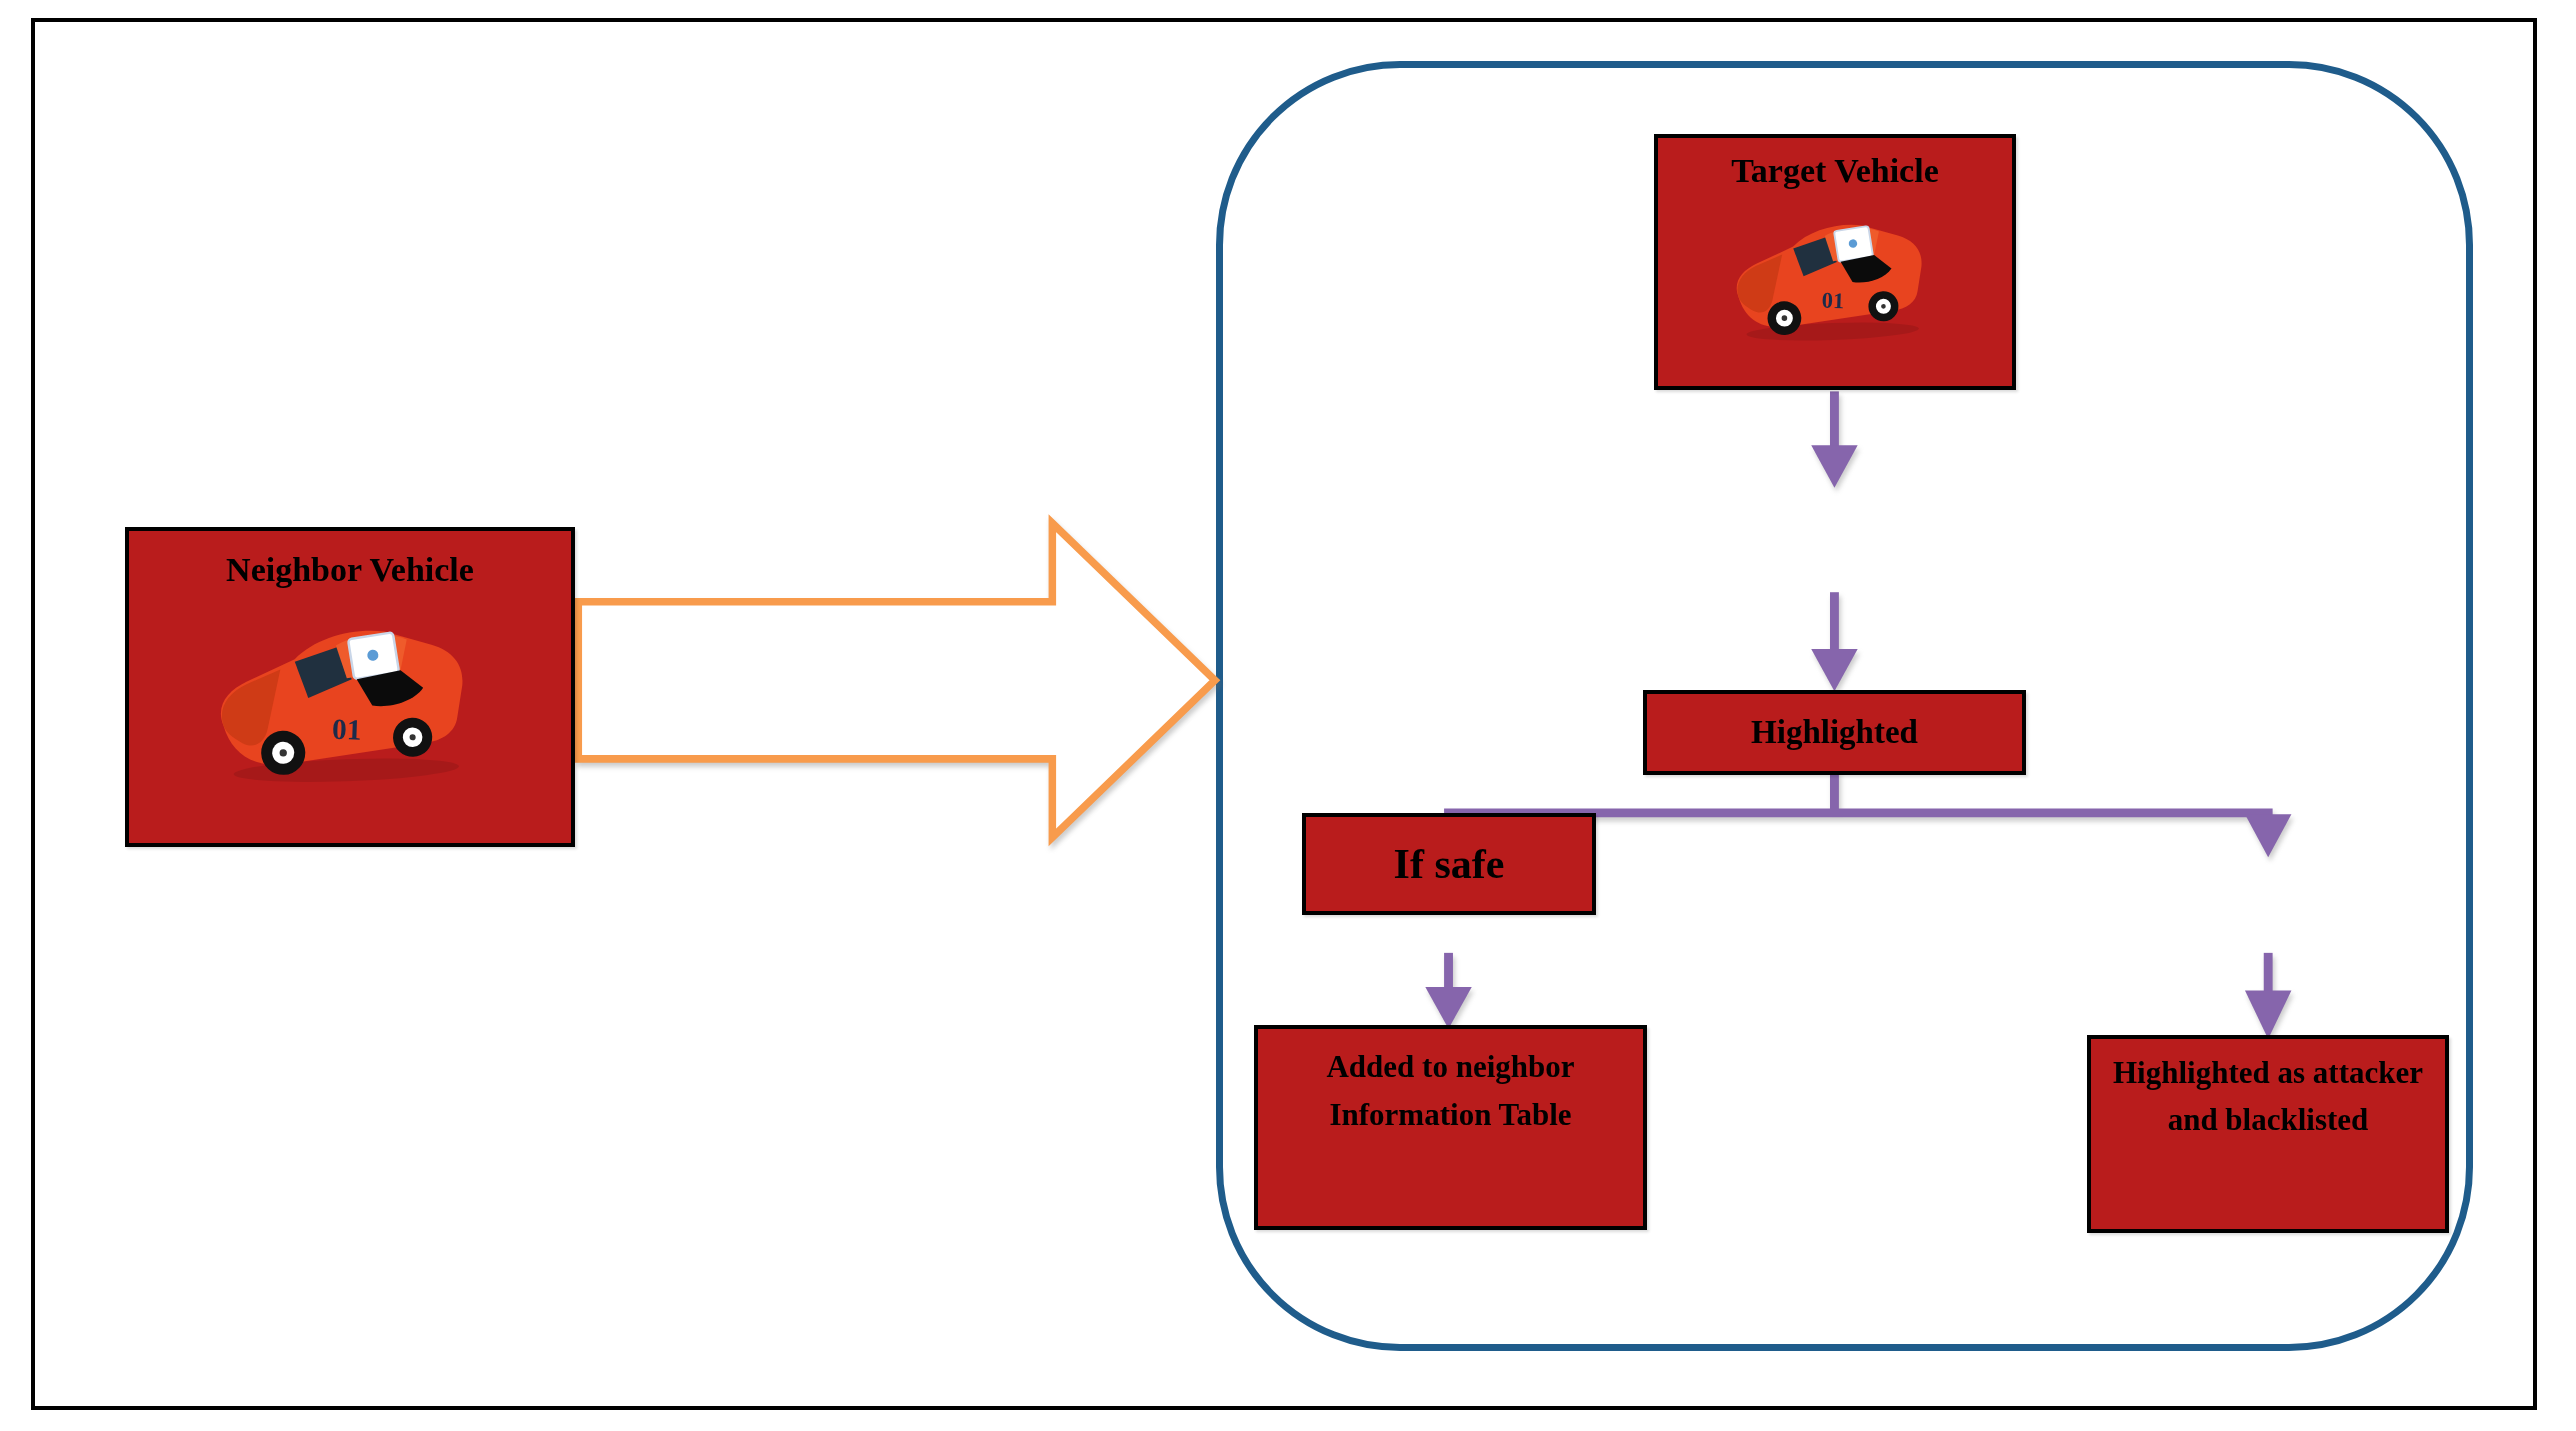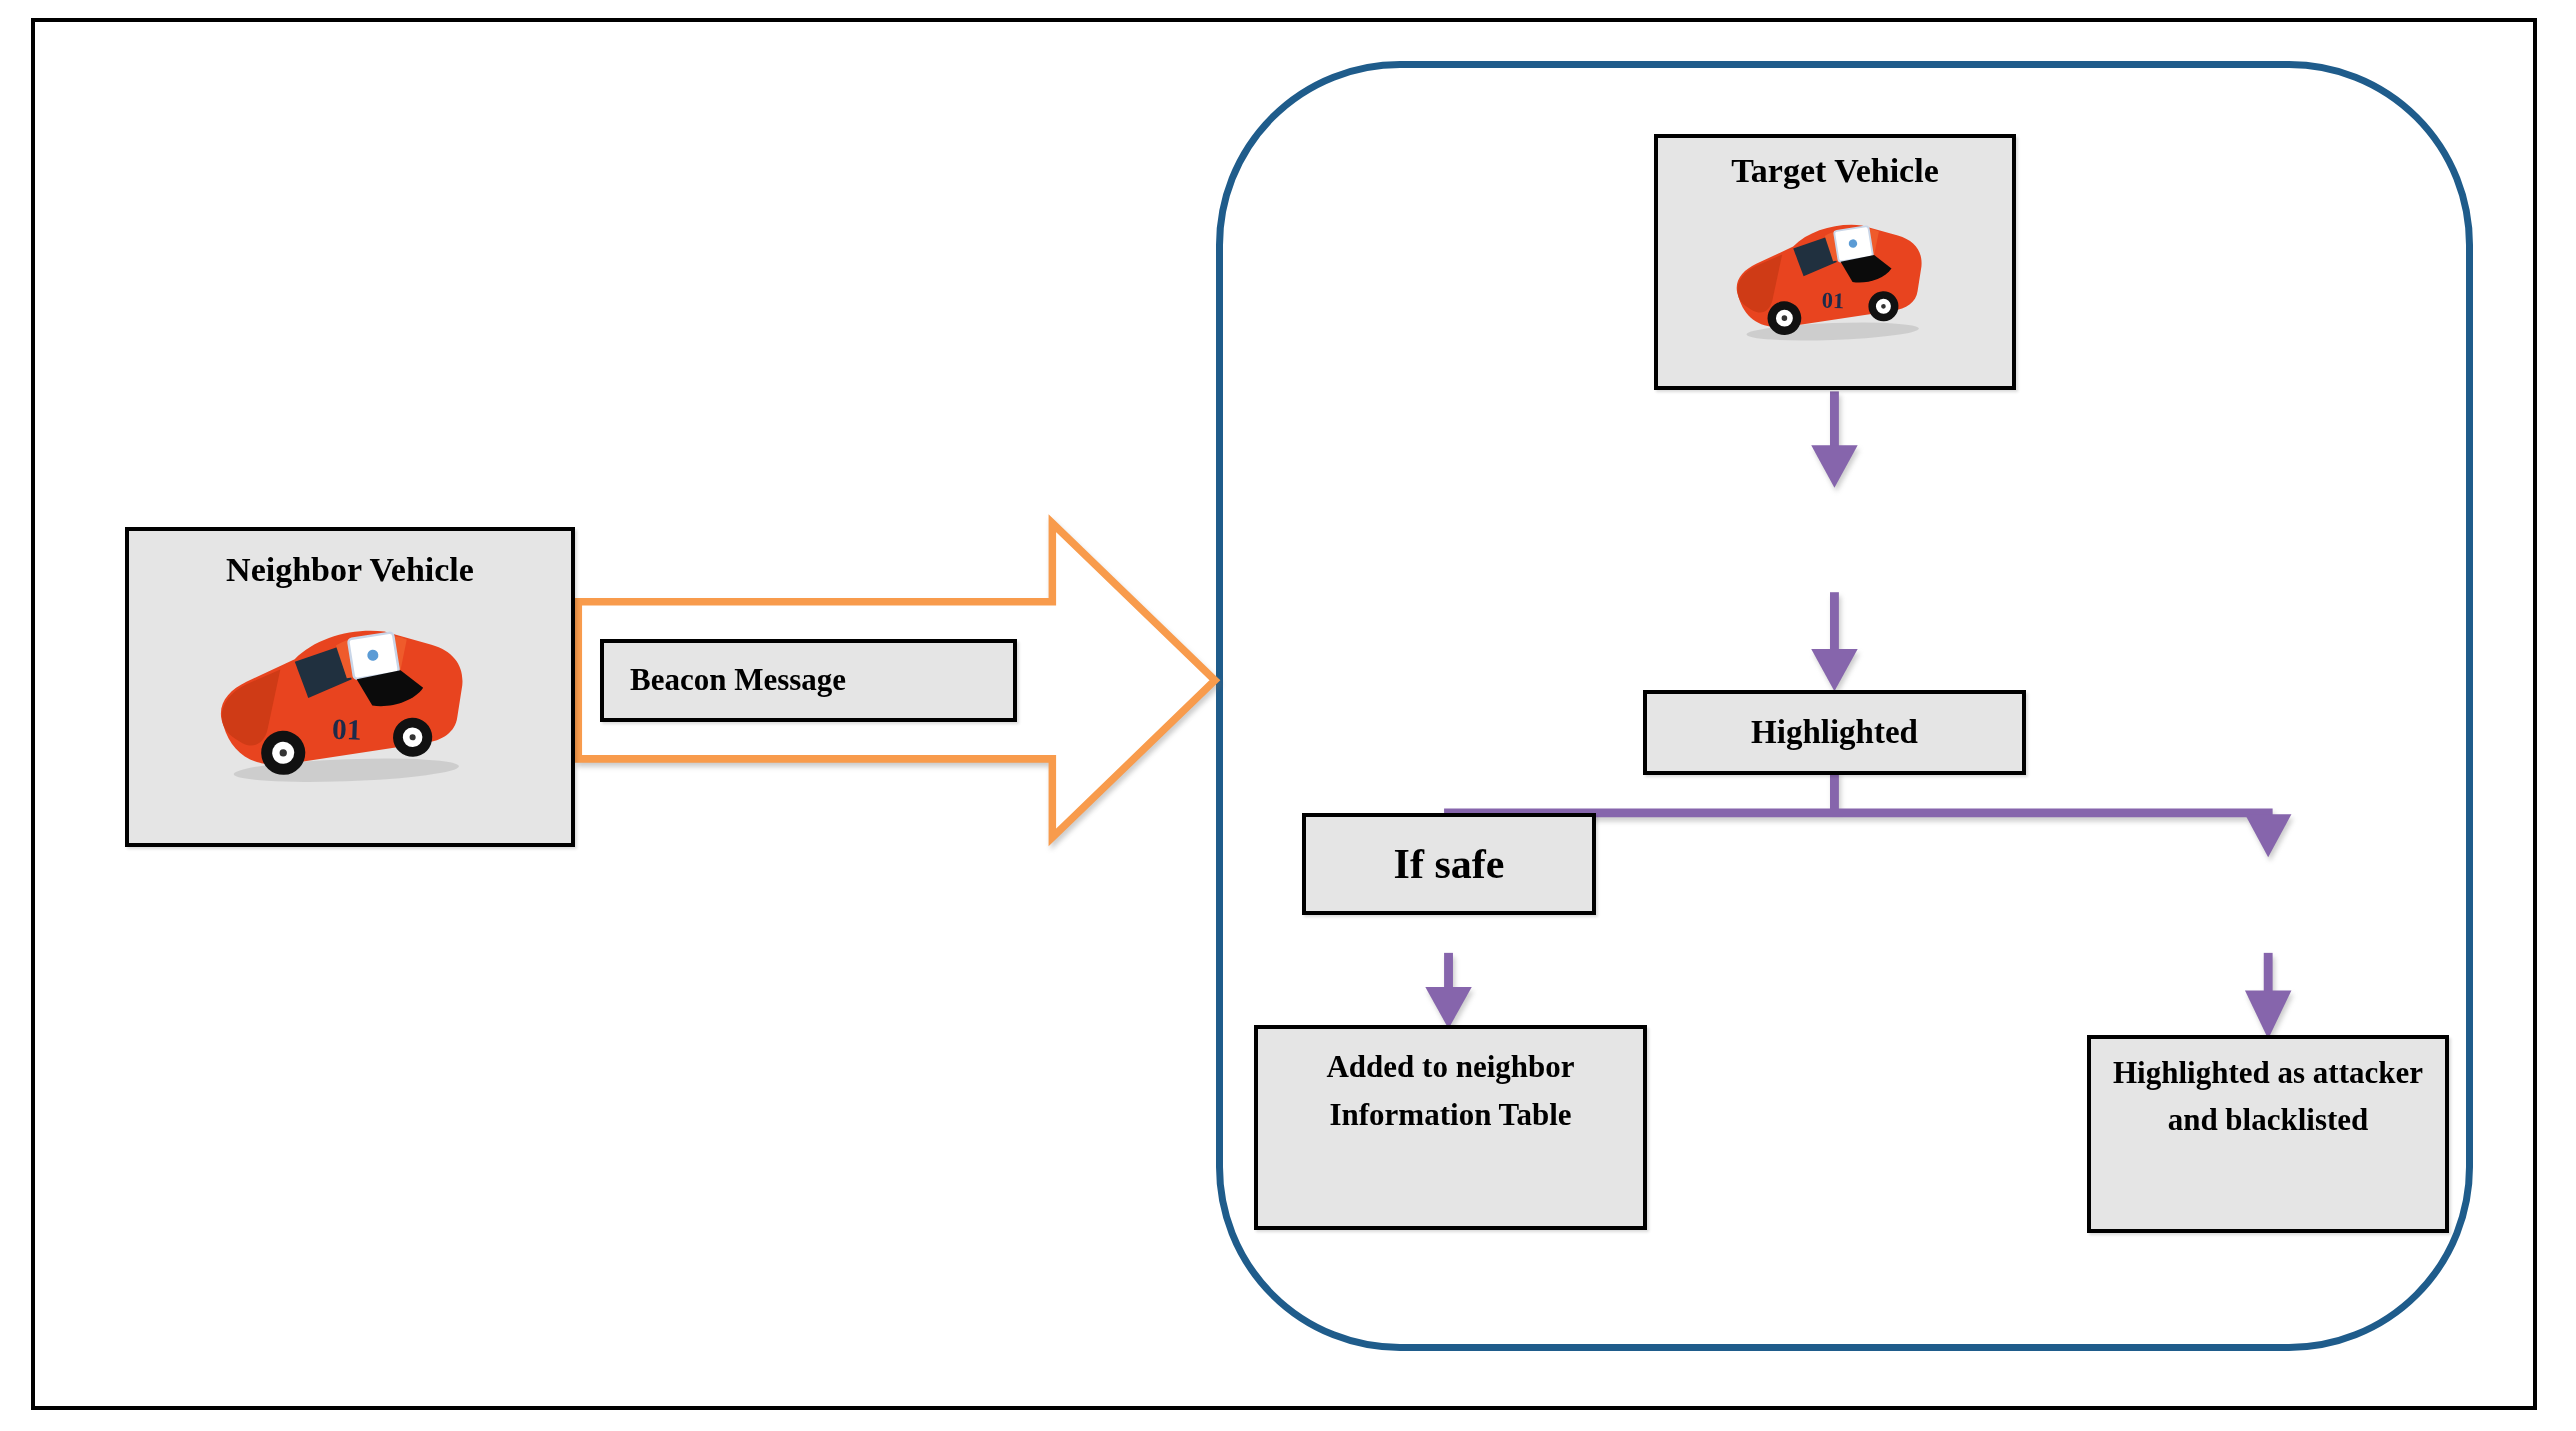--- a/index.html
+++ b/index.html
@@ -16,21 +16,21 @@
   .frame {
     position: absolute;
     left: 31px; top: 18.4px;
     width: 2506px; height: 1392px;
     border: 4.1px solid #000;
     box-sizing: border-box;
     background: #ffffff;
   }
   .node {
     position: absolute;
-    background: #e5e5e5;
+    background: #b91c1c;
     border: 4.1px solid #000;
     box-sizing: border-box;
     display: flex;
     align-items: center;
     justify-content: center;
     text-align: center;
     box-shadow: 2px 2.7px 2.7px rgba(0,0,0,0.14);
     z-index: 5;
     line-height: 1.25;
   }
@@ -139,23 +139,20 @@
         <circle cx="64" cy="122" r="18" fill="#111"></circle>
         <circle cx="64" cy="122" r="9" fill="#fff"></circle>
         <circle cx="64" cy="122" r="3" fill="#333"></circle>
         <circle cx="170" cy="113" r="16" fill="#111"></circle>
         <circle cx="170" cy="113" r="8" fill="#fff"></circle>
         <circle cx="170" cy="113" r="2.5" fill="#333"></circle>
       </g>
     </svg>
   </div>
 
-  <div class="node" id="beacon-label">
-    <span>Beacon Message</span>
-  </div>
 
   <div class="node vehicle-panel" id="target-box">
     <div class="vehicle-title">Target Vehicle</div>
     <svg class="car" width="225" height="150" viewBox="0 0 240 160">
       <g transform="rotate(-2 120 80)">
         <ellipse cx="115" cy="138" rx="92" ry="9" fill="rgba(0,0,0,0.10)"></ellipse>
         <path class="car-body" d="M16,98 C10,82 20,70 36,63 L76,46 C94,29 124,22 150,26 L188,38 C206,44 214,56 212,72 L207,98 C205,110 194,117 180,118 L68,131 C40,134 22,122 16,98 Z"></path>
         <path class="car-shade" d="M16,98 C12,84 20,72 36,65 L64,54 L52,102 C49,114 40,118 31,113 C23,108 18,104 16,98 Z"></path>
         <path d="M76,48 L112,37 L122,64 L86,78 Z" fill="#20303f"></path>
         <path class="car-roof" d="M110,36 C126,27 152,26 168,33 L162,58 L118,63 Z"></path>

